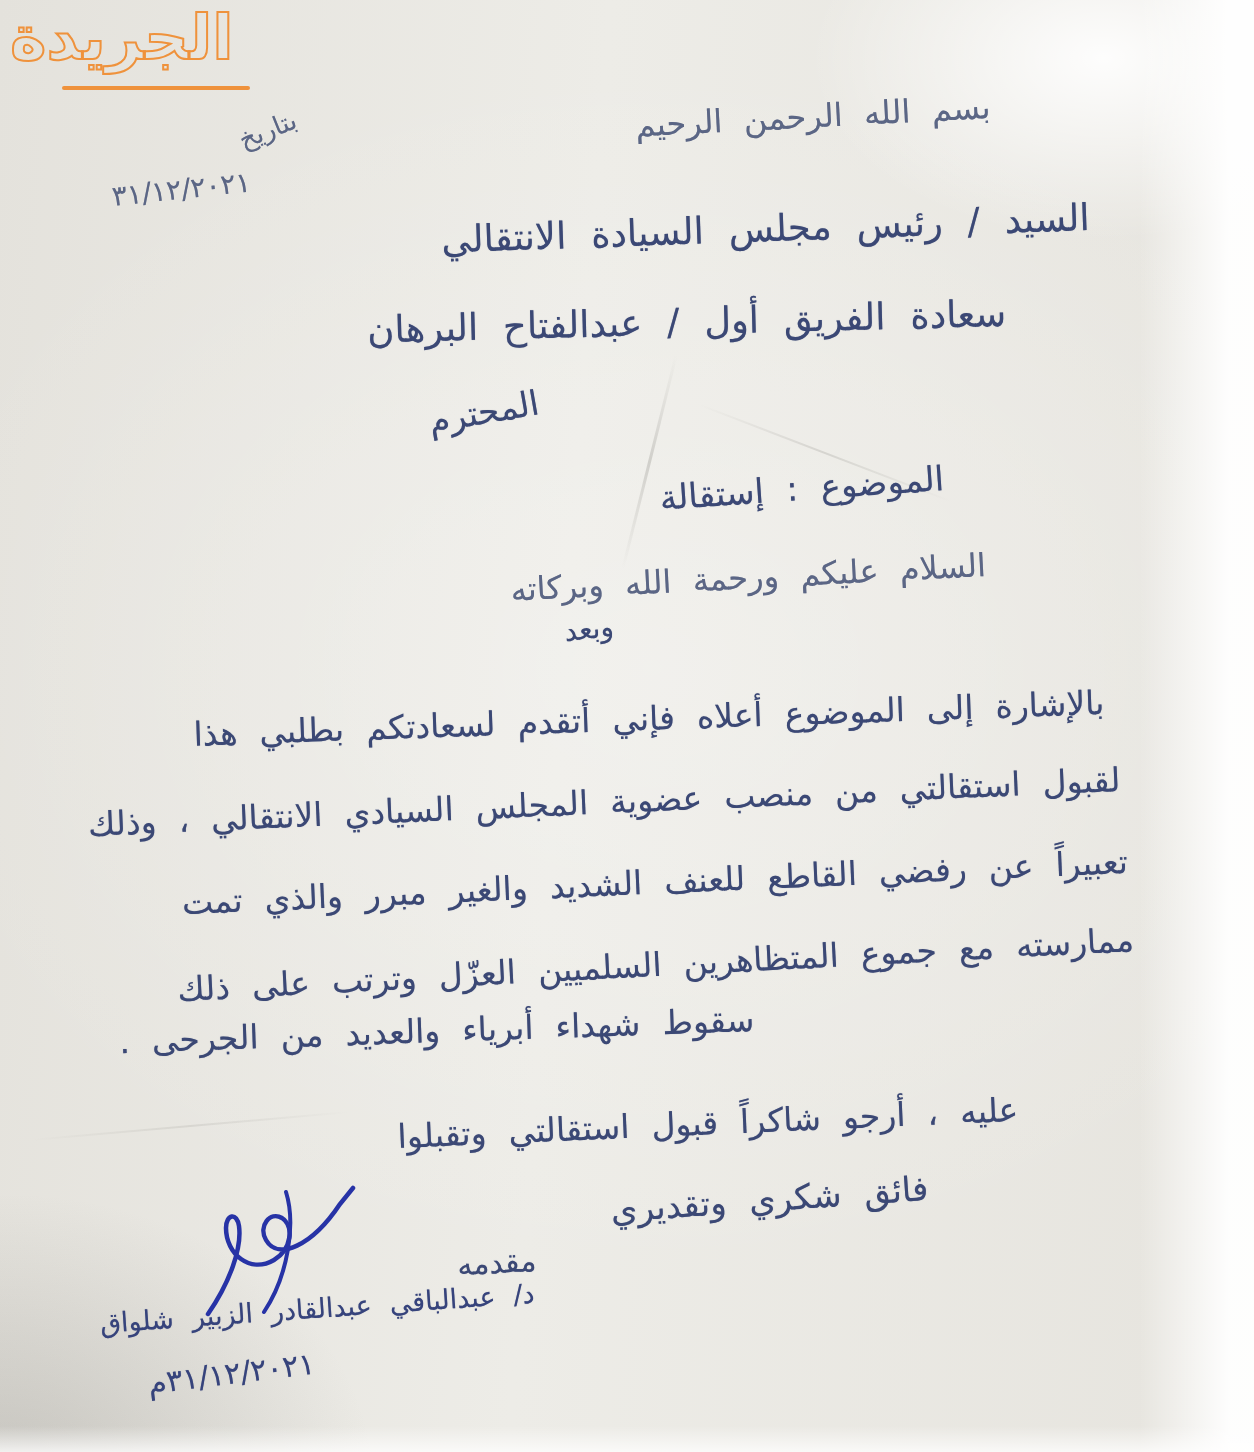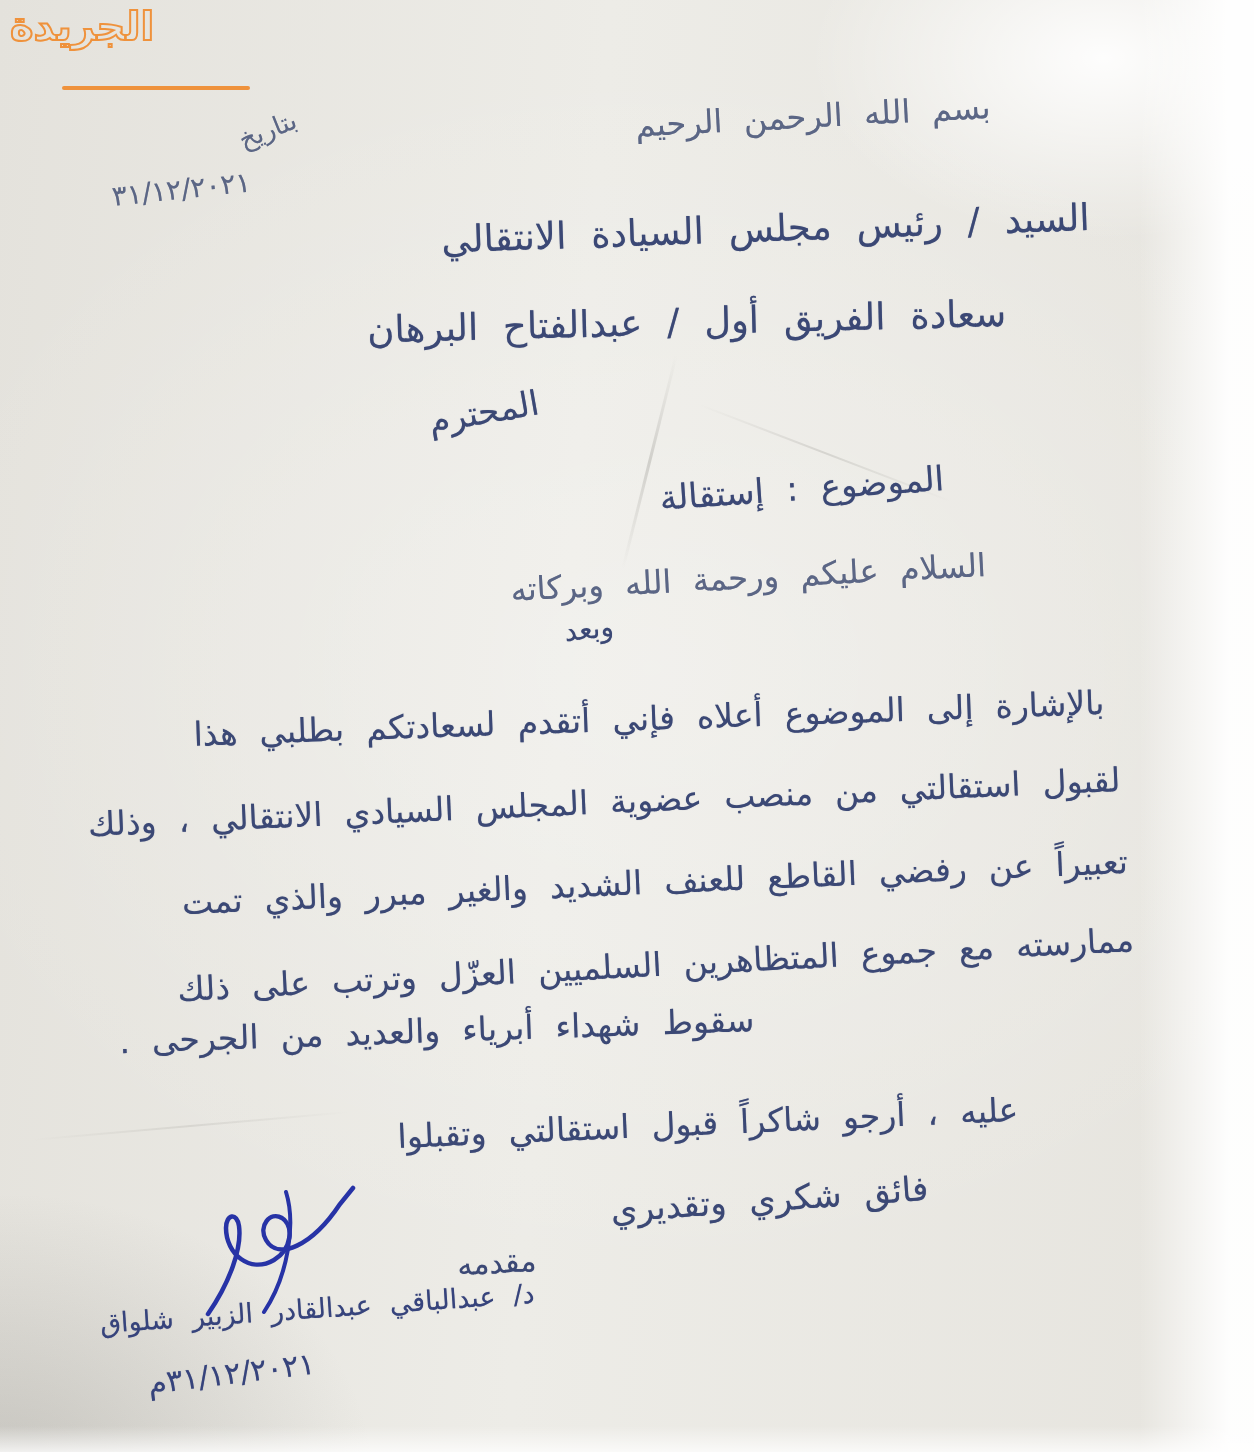--- a/index.html
+++ b/index.html
@@ -24,21 +24,21 @@
   .crease.v1{left:648px;top:352px;width:3px;height:220px;transform:rotate(14deg);
     background:linear-gradient(to bottom, transparent, rgba(128,126,120,0.28), transparent);}
   .crease.d1{left:690px;top:452px;width:270px;height:2px;transform:rotate(21deg);
     background:linear-gradient(to right, transparent, rgba(128,126,120,0.22), transparent);}
   .crease.h1{left:30px;top:1125px;width:320px;height:2px;transform:rotate(-5deg);
     background:linear-gradient(to right, transparent, rgba(128,126,120,0.16), transparent);}
   
   .logo{position:absolute;left:10px;top:4px;text-align:left;}
   .logo-text{
     display:block;
-    font-size:40px;font-weight:bold;line-height:1.1;
+    font-size:62px;font-weight:bold;line-height:1.1;
     letter-spacing:2px;
     color:#ef923c;
   }
   @supports (-webkit-text-fill-color: transparent){
     .logo-text{-webkit-text-fill-color:transparent;-webkit-text-stroke:2px #ef923c;}
   }
   .logo-underline{position:absolute;left:52px;top:82px;width:188px;height:4px;background:#ef923c;border-radius:2px;}
   
   .hw{
     position:absolute;

